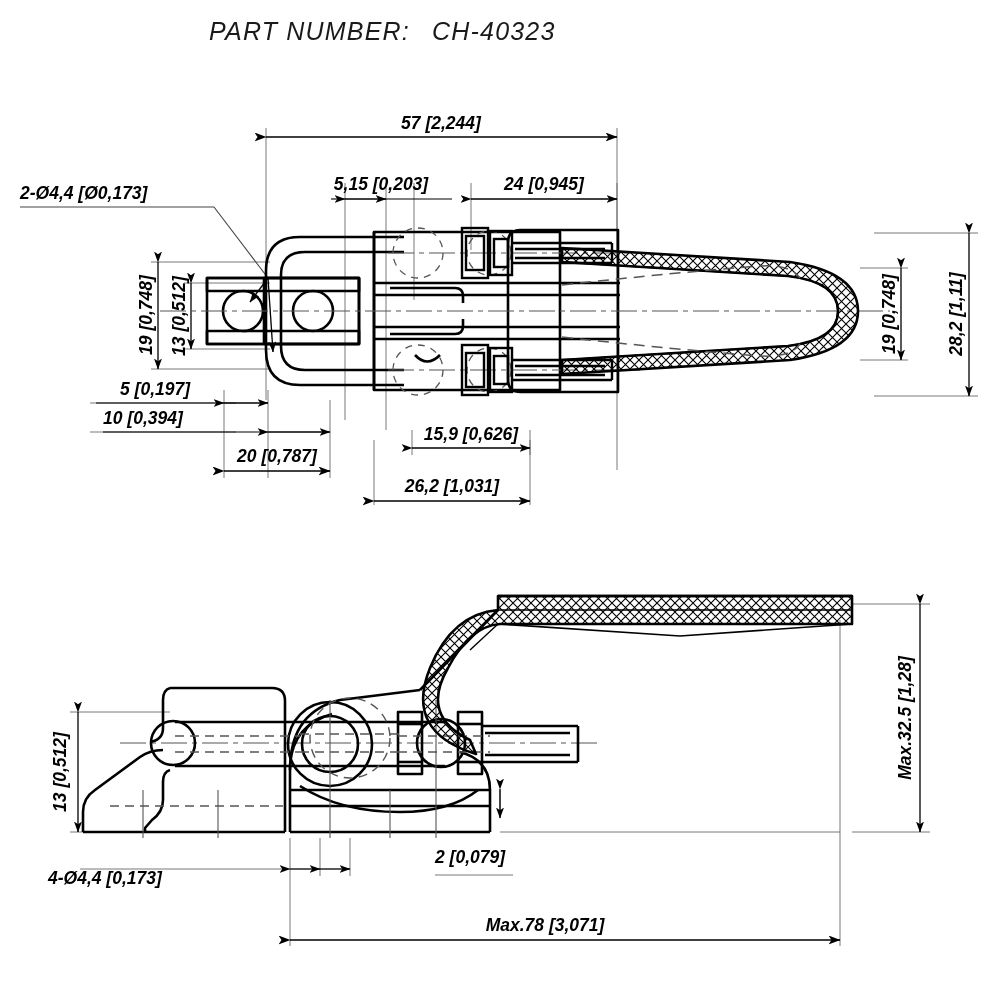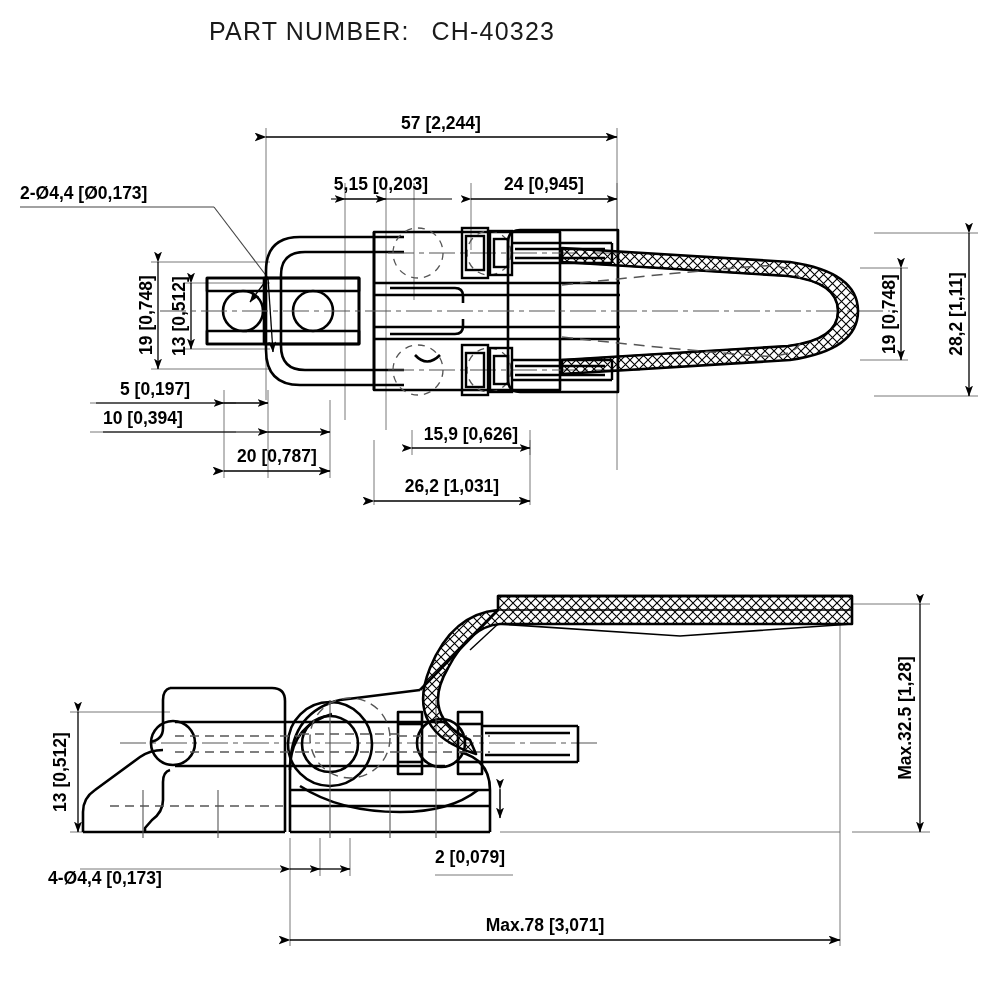--- a/index.html
+++ b/index.html
@@ -4,21 +4,21 @@
 <title>CH-40323 Technical Drawing</title>
 <style>
   html,body{margin:0;padding:0;background:#ffffff;}
   body{
     width:1000px;height:1000px;
     font-family:"Liberation Sans",sans-serif;
     color:#000000;
     overflow:hidden;
     position:relative;
   }
-  #sheet{position:absolute;inset:0;width:1000px;height:1000px;}
+  #sheet{position:absolute;inset:0;width:1000px;height:1000px;font-style:italic;}
   #sheet svg{display:block;width:1000px;height:1000px;}
 
   .title-text{
     font-family:"Liberation Sans",sans-serif;
     font-size:25px;
     letter-spacing:1.2px;
     fill:#1a1a1a;
   }
   .dim-text{
     font-family:"Liberation Sans",sans-serif;

